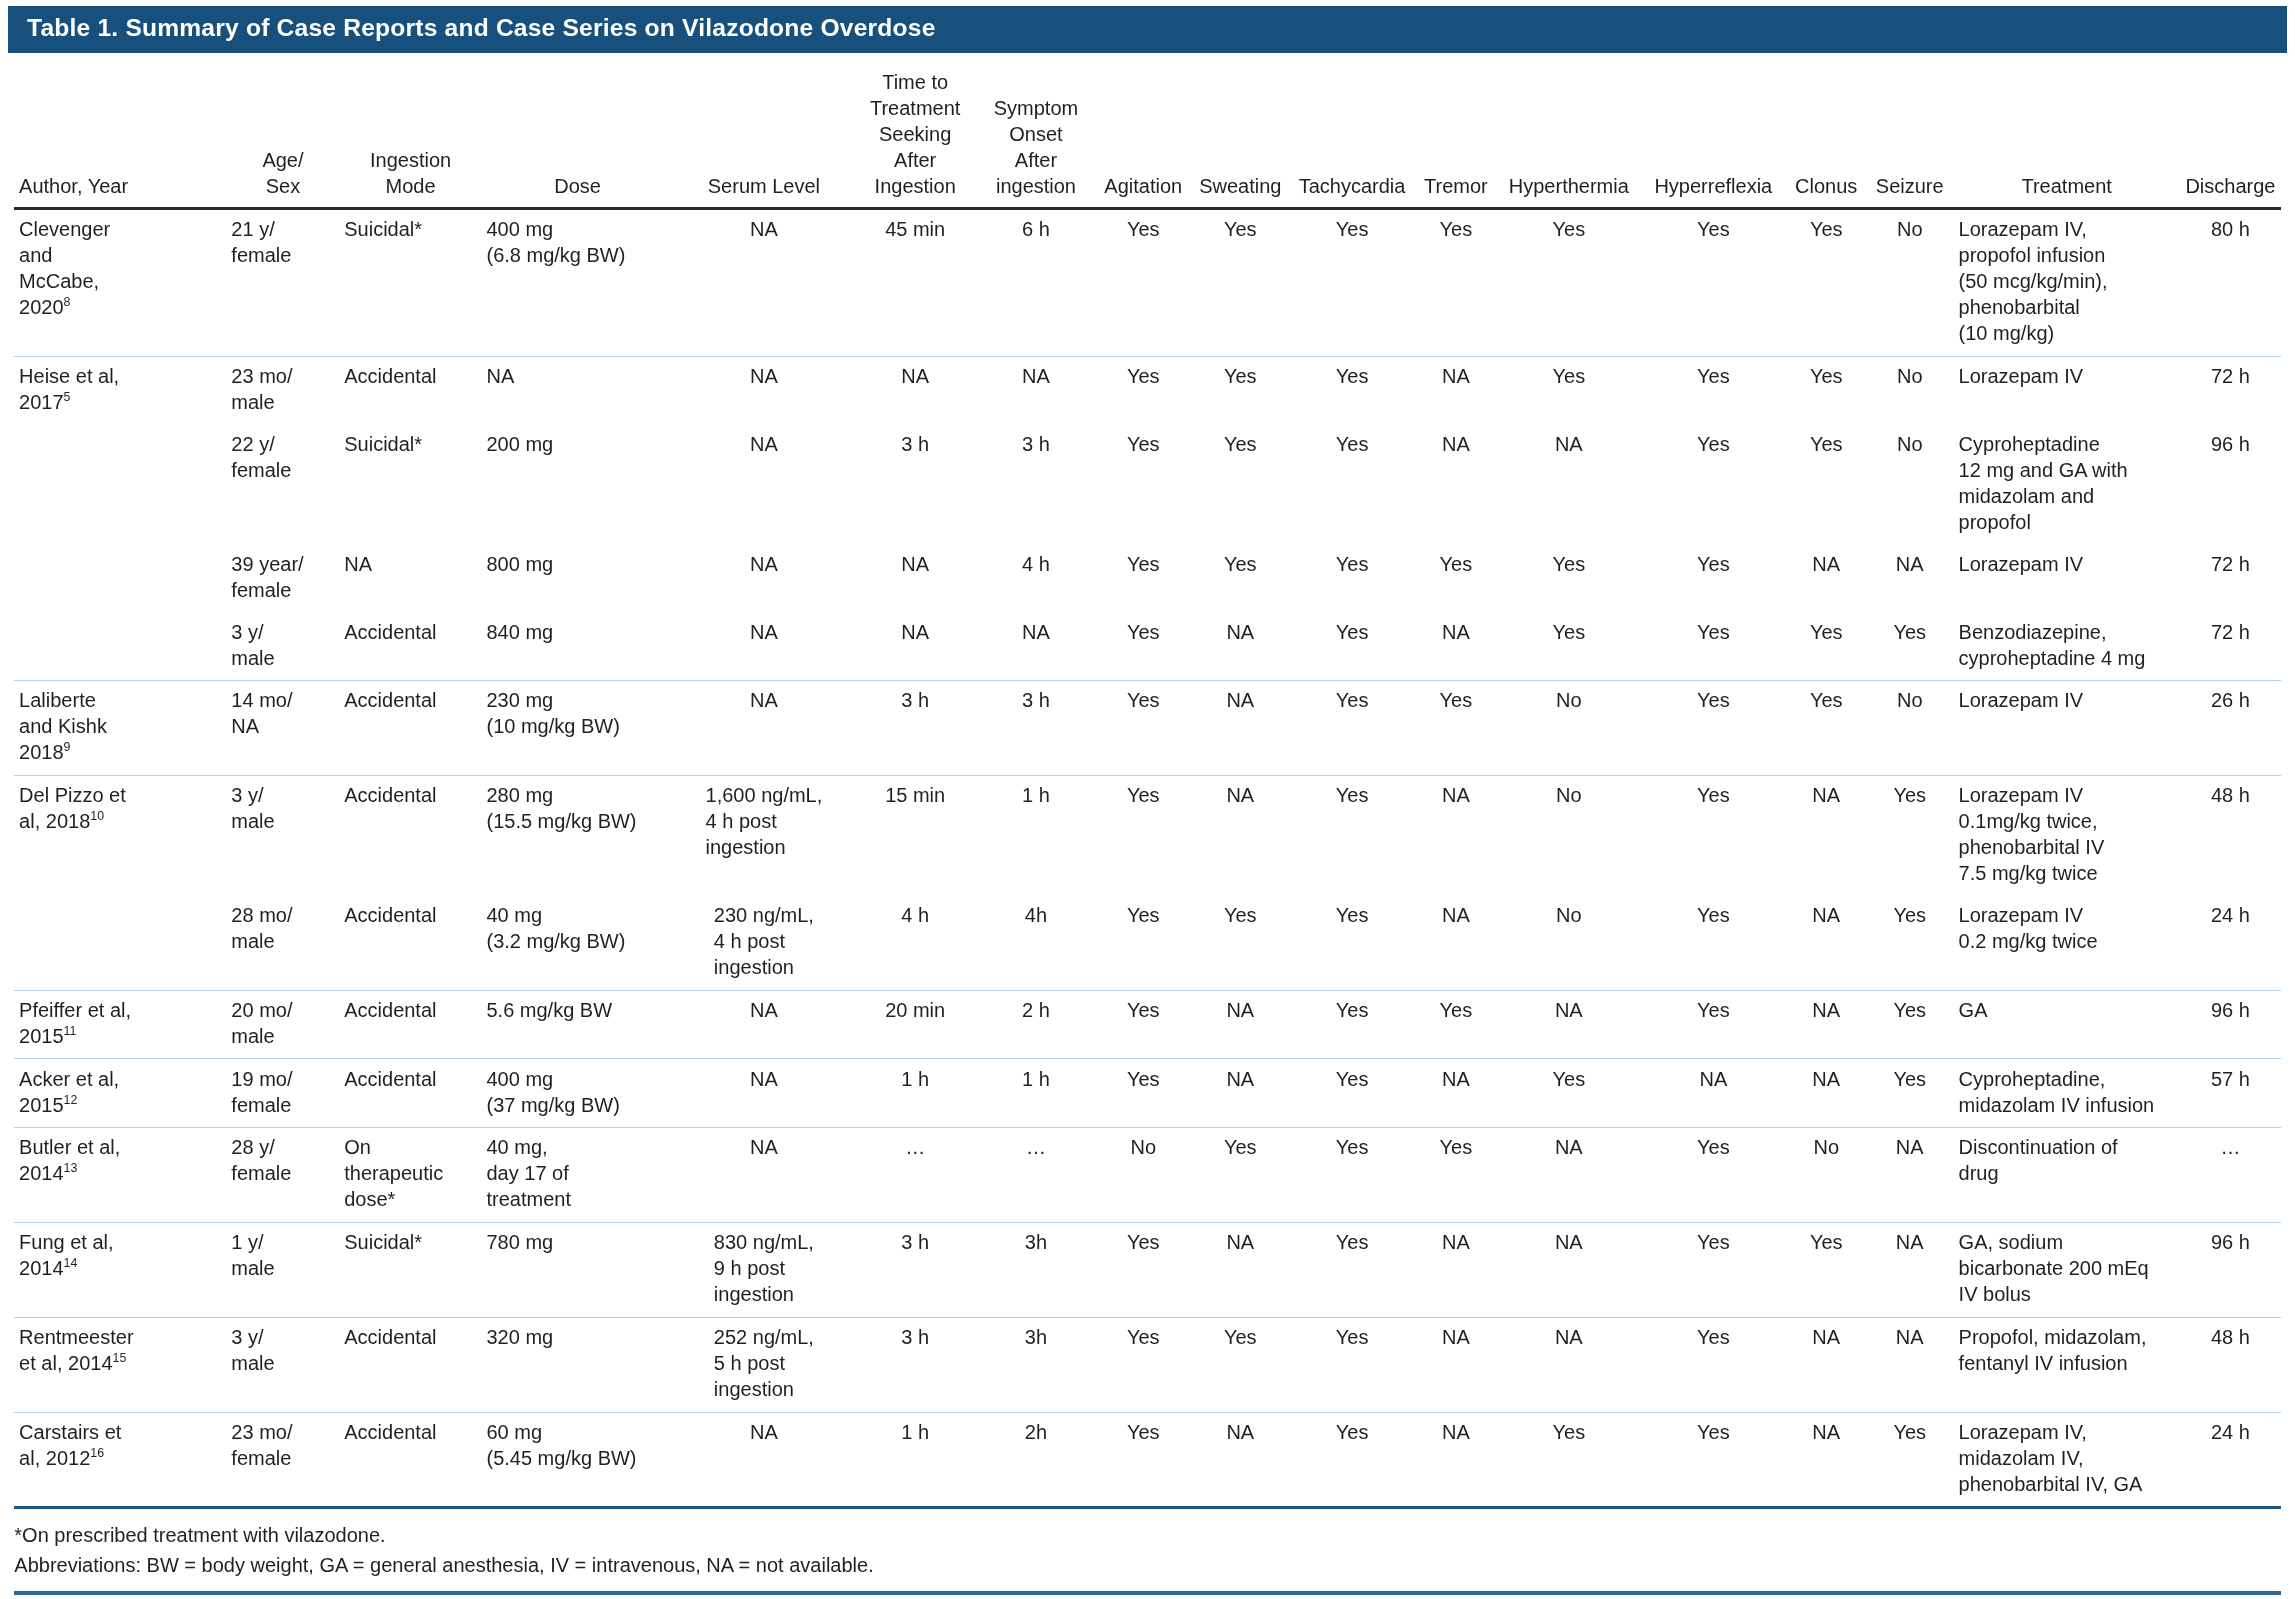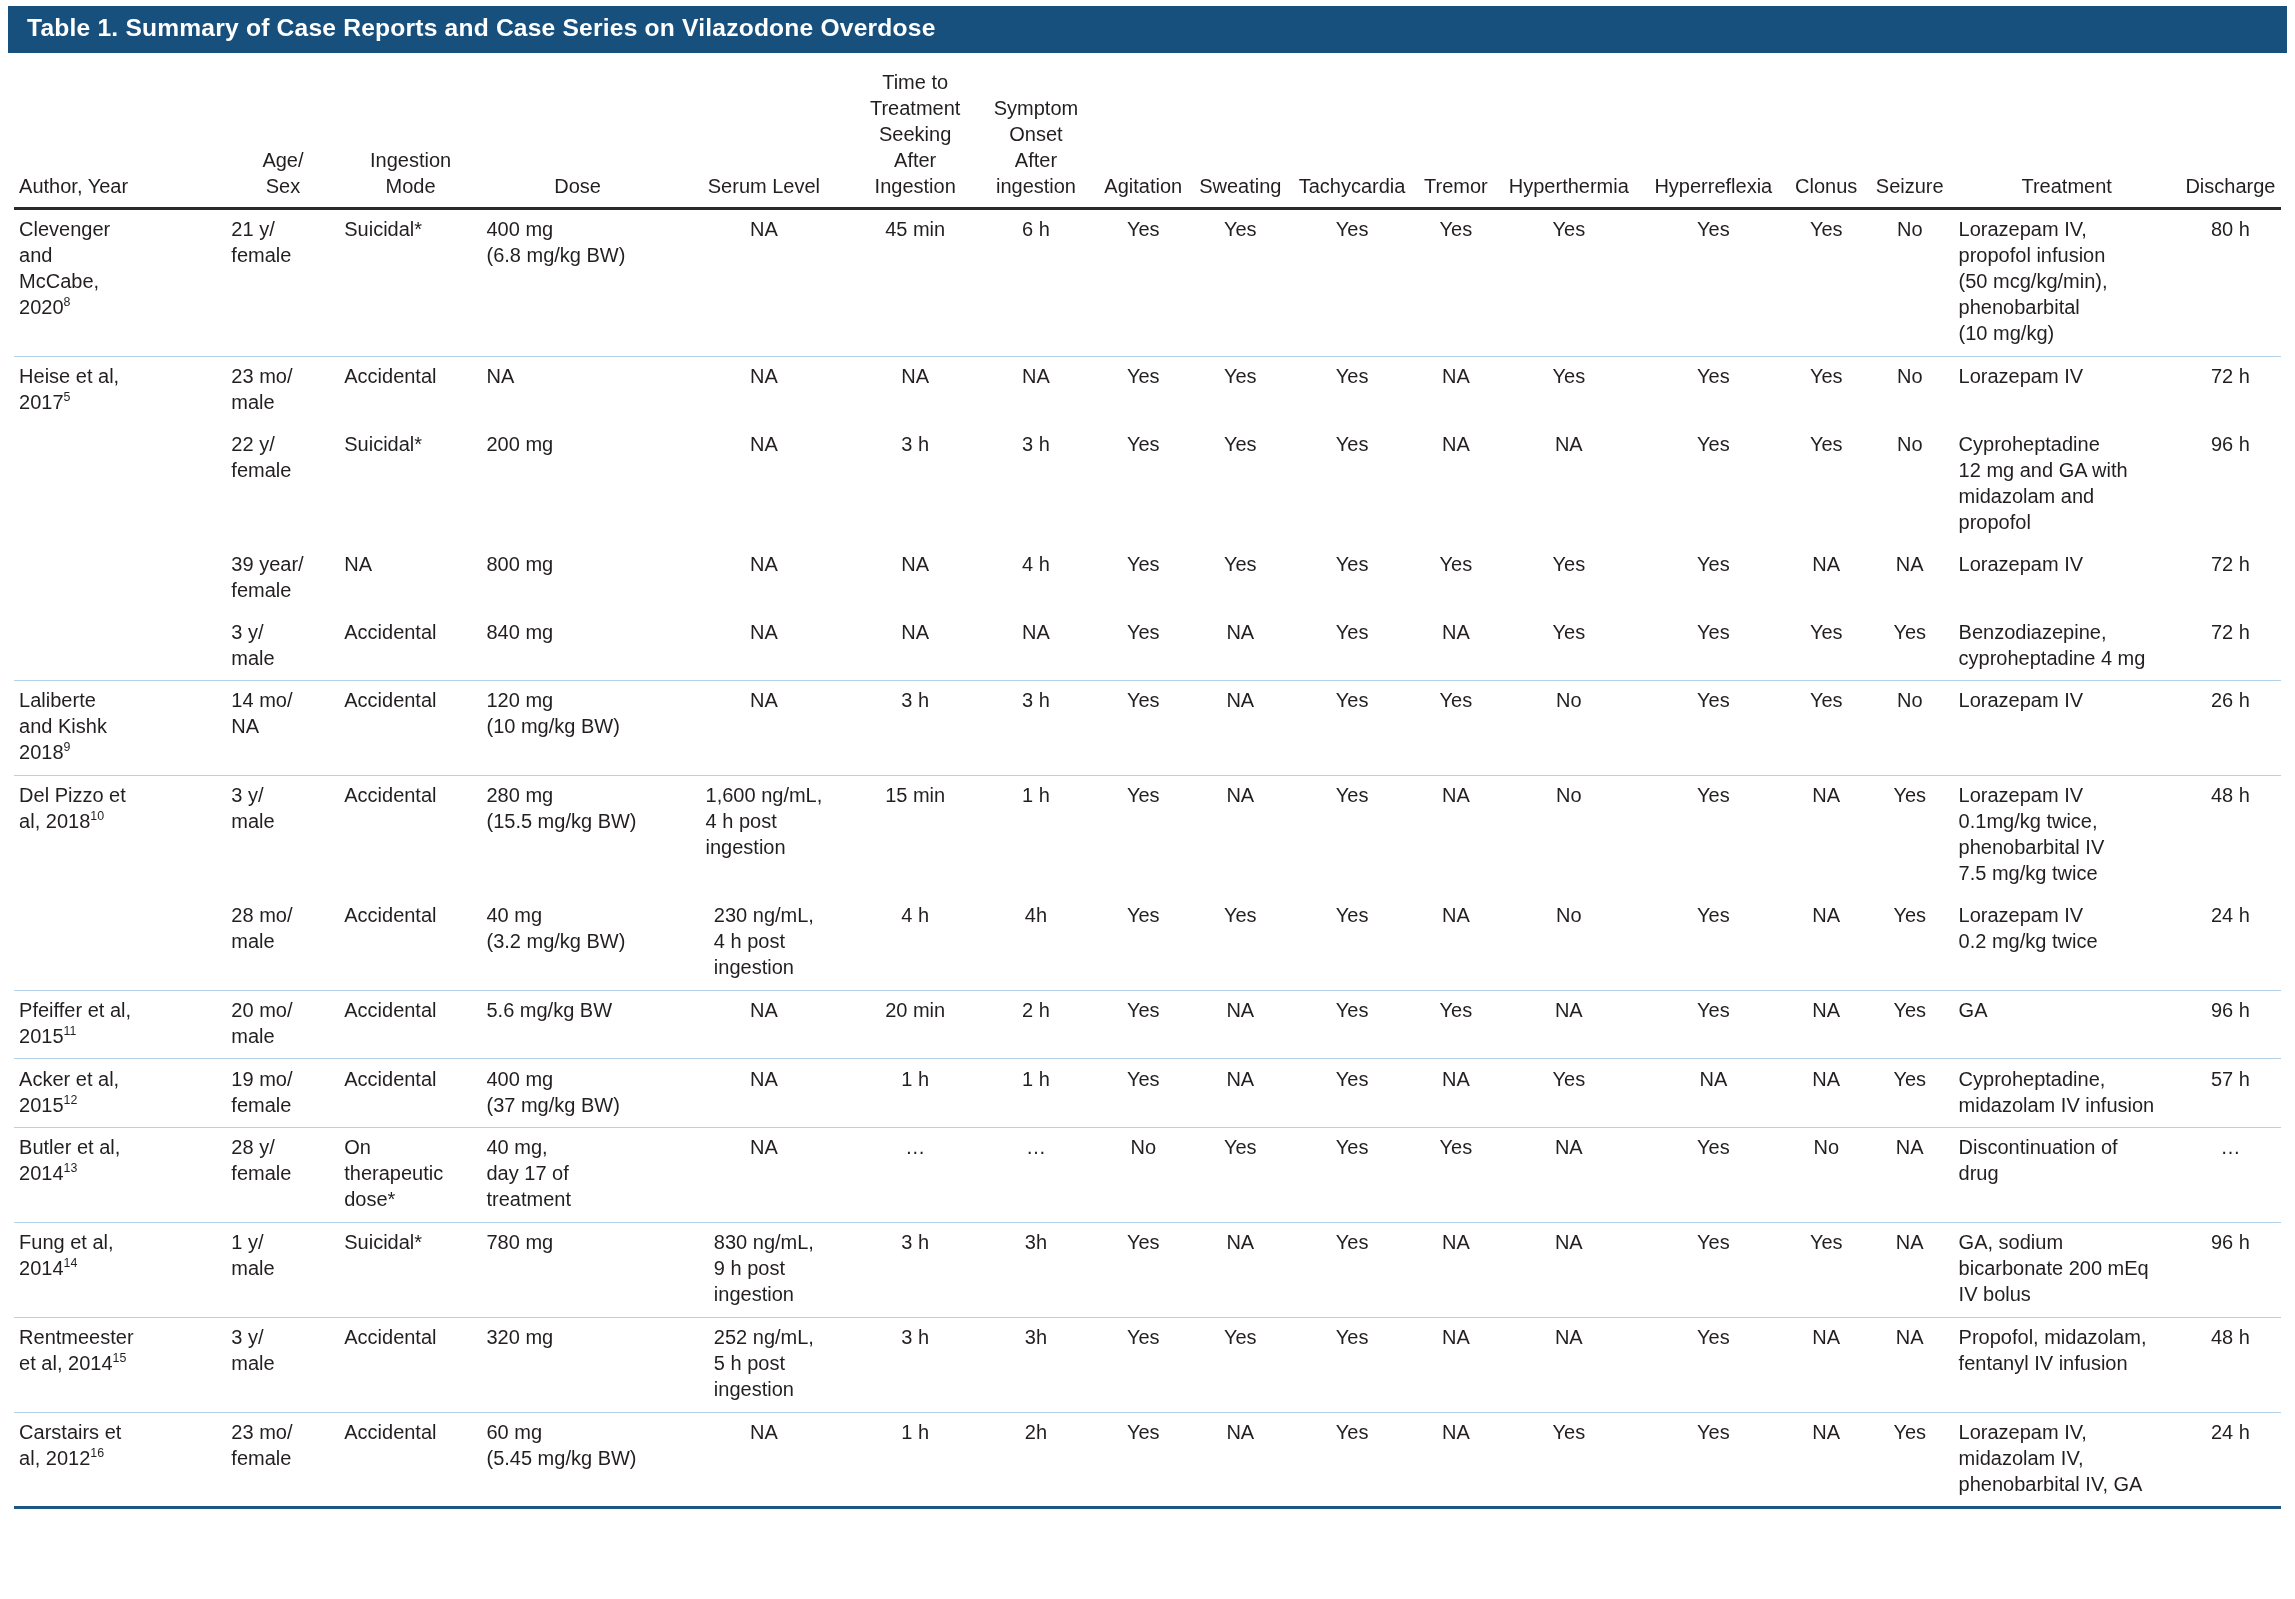--- a/index.html
+++ b/index.html
@@ -250,21 +250,21 @@
           </tr>
         </tbody>
         <tbody>
           <tr>
             <td class="al-left"><span class="cw"><span>Laliberte
 and Kishk
 2018</span><sup>9</sup></span></td>
             <td class="al-left"><span class="cw">14 mo/
 NA</span></td>
             <td class="al-left"><span class="cw">Accidental</span></td>
-            <td class="al-left"><span class="cw">120 mg
+            <td class="al-left"><span class="cw">230 mg
 (10 mg/kg BW)</span></td>
             <td class="al-center"><span class="cw">NA</span></td>
             <td class="al-center"><span class="cw">3 h</span></td>
             <td class="al-center"><span class="cw">3 h</span></td>
             <td class="al-center"><span class="cw">Yes</span></td>
             <td class="al-center"><span class="cw">NA</span></td>
             <td class="al-center"><span class="cw">Yes</span></td>
             <td class="al-center"><span class="cw">Yes</span></td>
             <td class="al-center"><span class="cw">No</span></td>
             <td class="al-center"><span class="cw">Yes</span></td>
@@ -477,14 +477,18 @@
             <td class="al-center"><span class="cw">NA</span></td>
             <td class="al-center"><span class="cw">Yes</span></td>
             <td class="al-left"><span class="cw">Lorazepam IV,
 midazolam IV,
 phenobarbital IV, GA</span></td>
             <td class="al-center"><span class="cw">24 h</span></td>
           </tr>
         </tbody>
       </table>
   </div>
+  <div class="footnotes">
+    <div>*On prescribed treatment with vilazodone.</div>
+    <div>Abbreviations: BW = body weight, GA = general anesthesia, IV = intravenous, NA = not available.</div>
+  </div>
 </div>
 
 
 </body></html>

